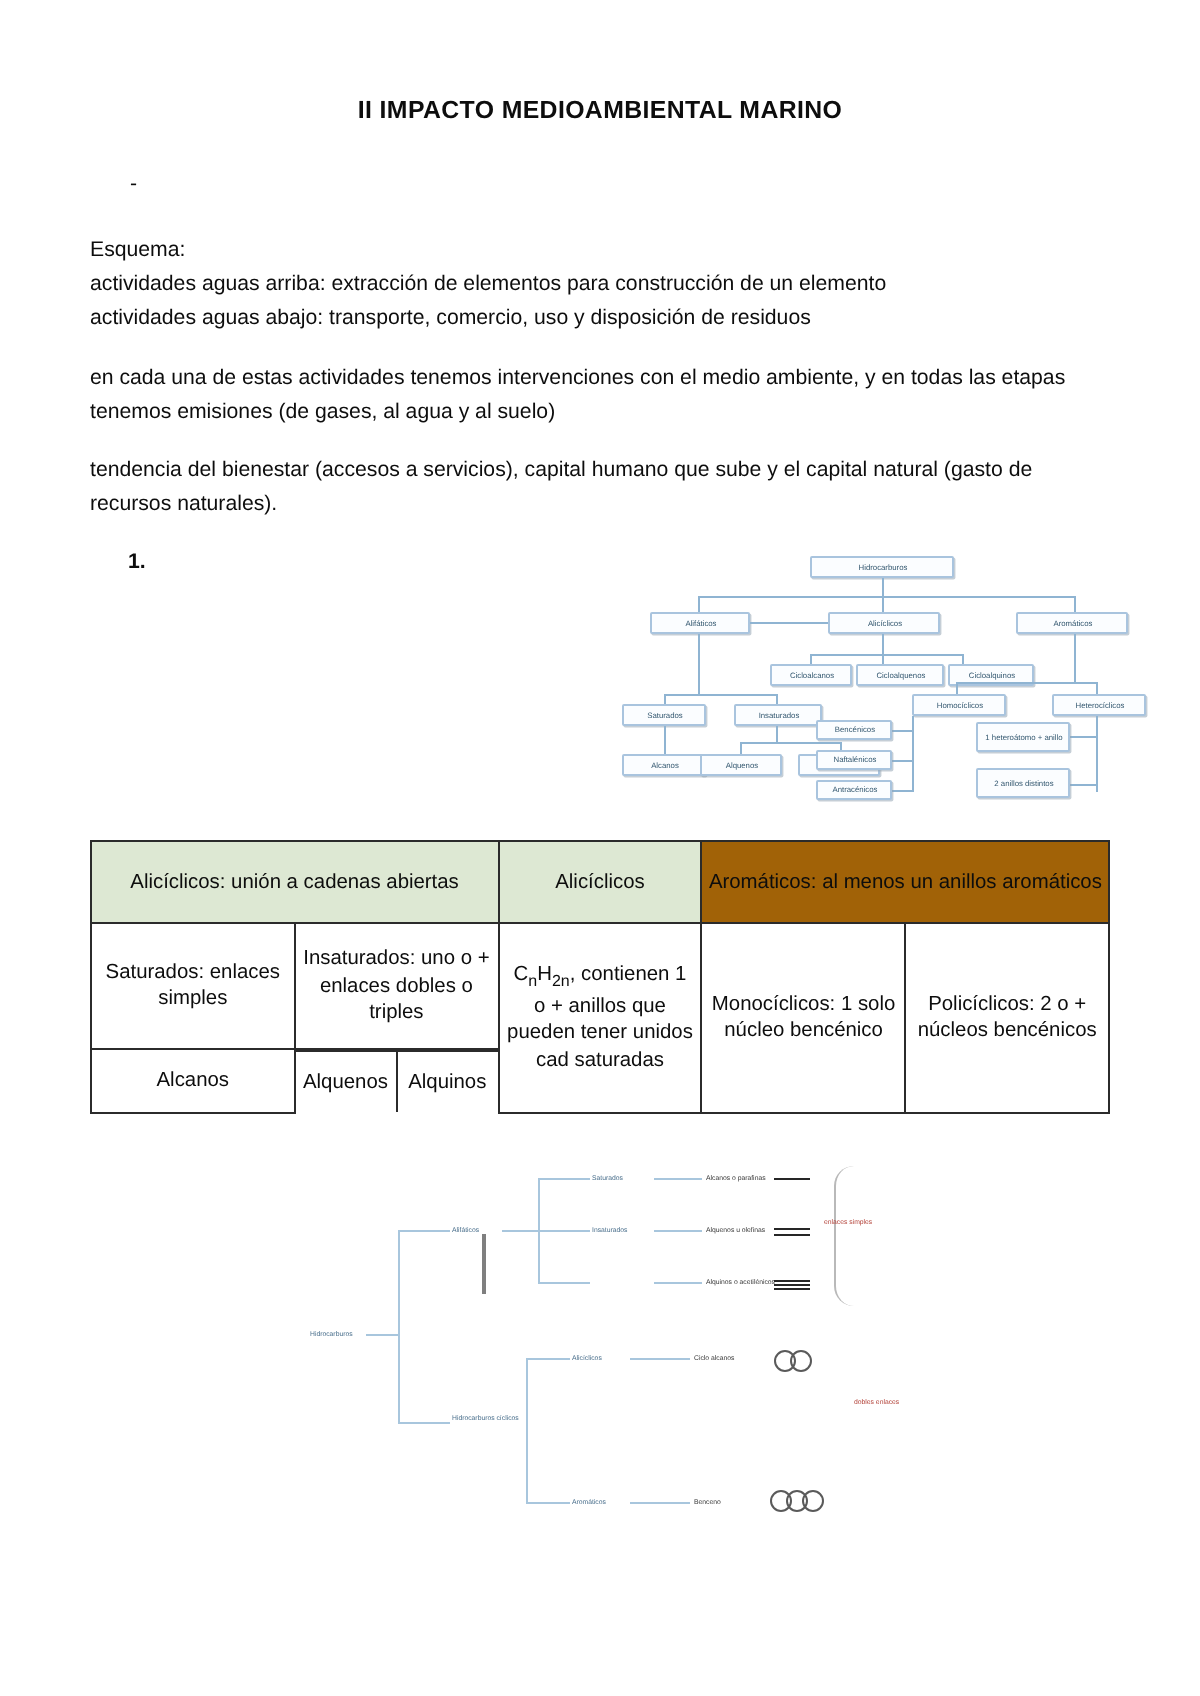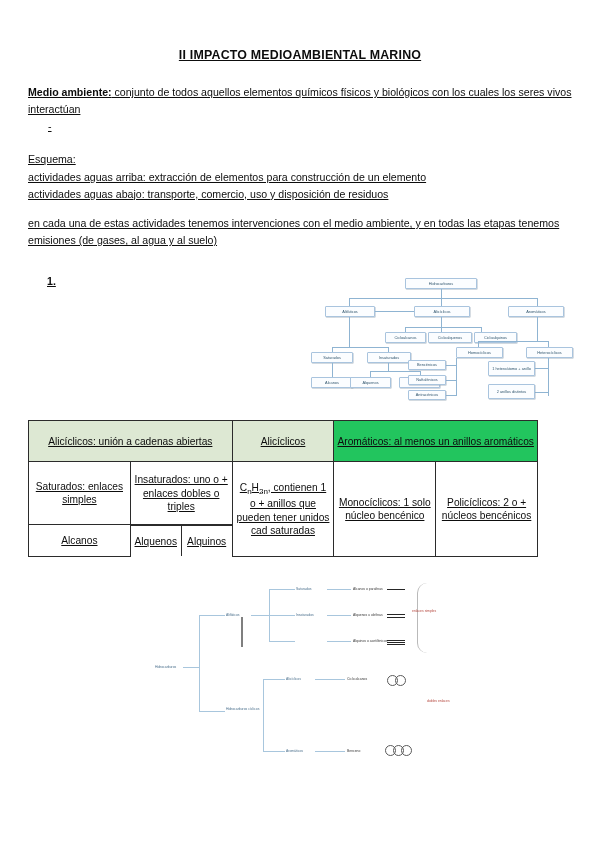--- a/index.html
+++ b/index.html
@@ -14,22 +14,21 @@
     color: #0d0d0d;
     position: relative;
     overflow: hidden;
   }
   .page {
     width: 600px;
     height: 848px;
     position: relative;
     background: #fff;
     box-sizing: border-box;
-    padding: 0 28px;
-    text-decoration: underline;
+    padding: 0 45px;
   }
   h1.doc-title {
     font-size: 12.4px;
     font-weight: bold;
     text-align: center;
     letter-spacing: .2px;
     margin: 0;
     padding-top: 48px;
   }
   .para {
@@ -112,21 +111,21 @@
   }
   table.hc td {
     border: 1px solid #2b2b2b;
     font-size: 10.2px;
     line-height: 1.32;
     text-align: center;
     vertical-align: middle;
     padding: 5px 3px;
   }
   td.hgreen { background: #dde8d3; height: 30px; }
-  td.hpink  { background: #22c55e; height: 30px; }
+  td.hpink  { background: #a16207; height: 30px; }
   td.body-tall { height: 52px; }
   td.row3 { height: 20px; }
 
   
   .bottom-diagram {
     position: relative;
     width: 290px;
     height: 180px;
     margin: 22px auto 0 auto;
   }
@@ -158,38 +157,38 @@
 </style>
 </head>
 <body>
 
 <div class="page">
 
   <h1 class="doc-title">II IMPACTO MEDIOAMBIENTAL MARINO</h1>
 
   <div class="sp-22"></div>
 
-  <p class="para"><b>Medio ambiente:</b><span> conjunto de todos aquellos elementos químicos físicos y biológicos con los cuales los seres vivos interactúan</span></p>
 
   <div class="dash-item">
     <span class="dash">-</span>
   </div>
 
   <div class="sp-16"></div>
 
   <p class="para">Esquema:</p>
   <p class="para">actividades aguas arriba: extracción de elementos para construcción de un elemento</p>
   <p class="para">actividades aguas abajo: transporte, comercio, uso y disposición de residuos</p>
 
   <div class="sp-12"></div>
 
   <p class="para">en cada una de estas actividades tenemos intervenciones con el medio ambiente, y en todas las etapas tenemos emisiones (de gases, al agua y al suelo)</p>
 
   <div class="sp-12"></div>
 
+  <p class="para">tendencia del bienestar (accesos a servicios), capital humano que sube y el capital natural (gasto de recursos naturales).</p>
 
   <div class="mixed">
     <div class="num-block">
       <span class="num">1.</span>
     </div>
 
     <div class="tree">
 
       <div class="tnode" style="left:82px; top:2px; width:72px; height:11px;">Hidrocarburos</div>
       <div class="tline v" style="left:118px; top:13px; height:9px;"></div>

